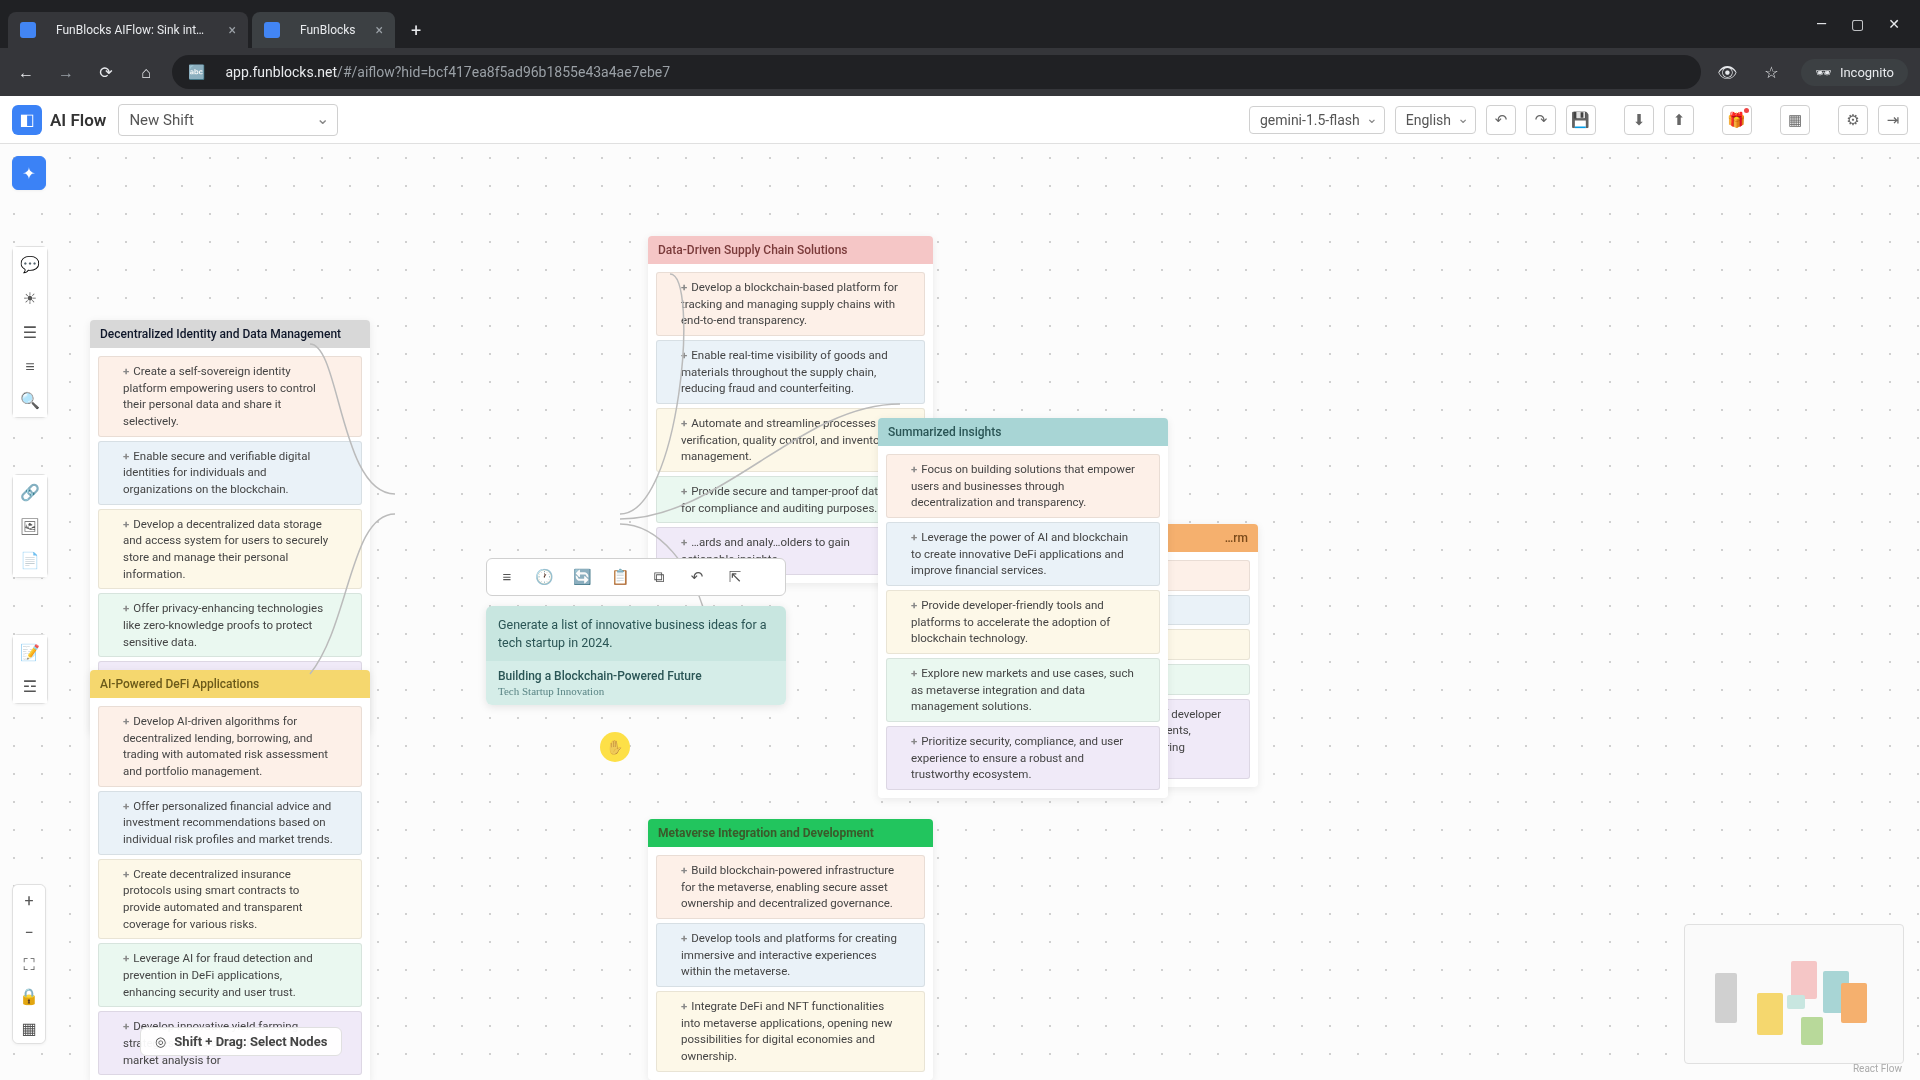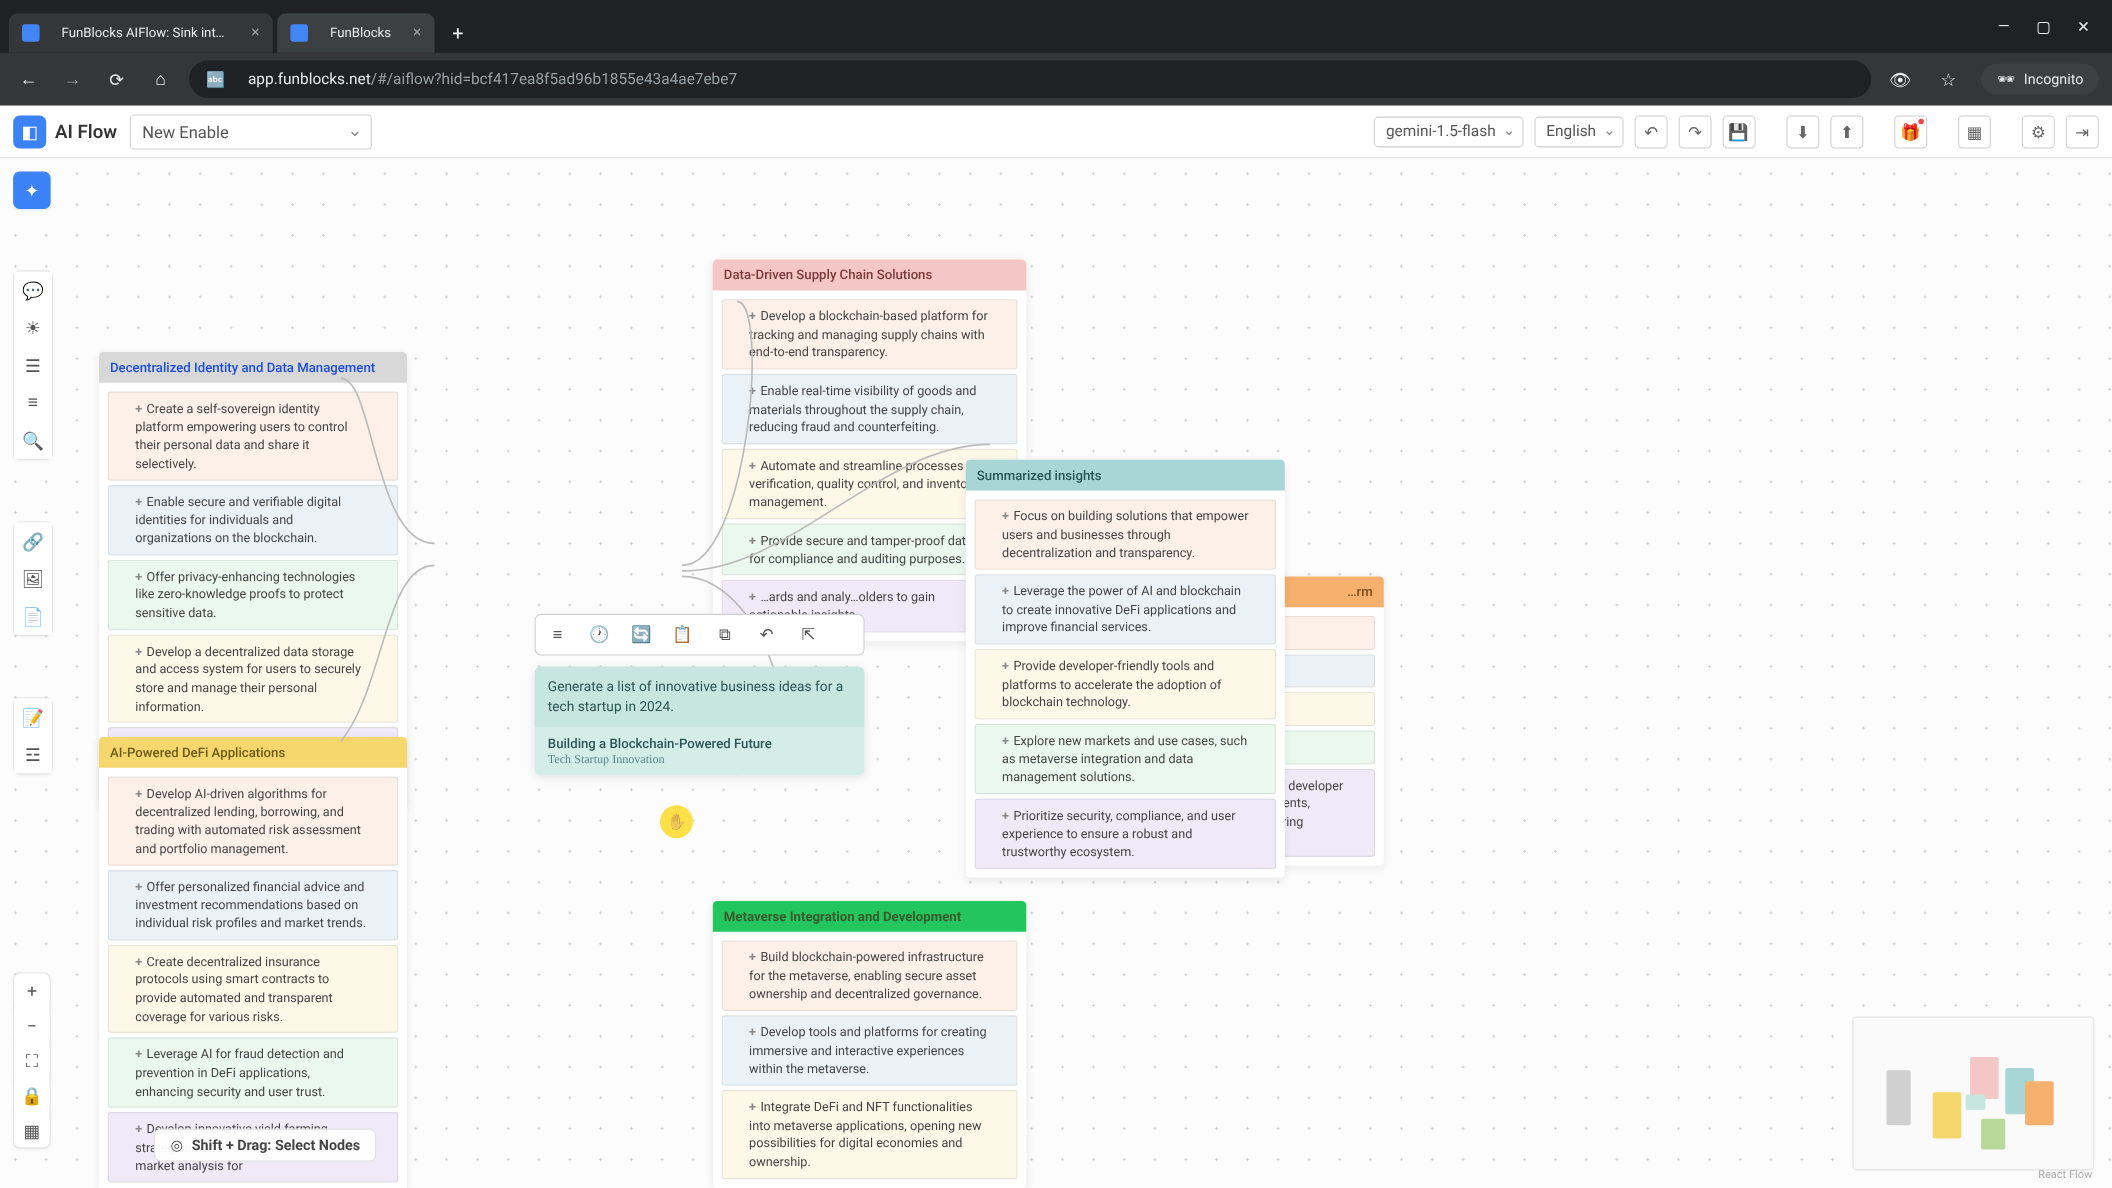--- a/index.html
+++ b/index.html
@@ -57,21 +57,21 @@
 .hint-bar { position:absolute; left:140px; bottom:24px; background:rgba(255,255,255,0.95); border:1px solid #e0e0e0; border-radius:6px; padding:6px 14px; font-size:13px; color:#444; display:flex; align-items:center; gap:8px; z-index:30;}
 
 
 .node { position:absolute; background:#fff; border-radius:4px; box-shadow:0 2px 8px rgba(0,0,0,0.08); font-size:12px; }
 .node-header { padding:7px 10px; font-size:12px; font-weight:500; border-radius:4px 4px 0 0;}
 .node-body { padding:4px;}
 .node-item { border:1px solid rgba(0,0,0,0.08); border-radius:3px; padding:6px 24px; margin:4px; font-size:11.5px; line-height:1.45; color:#444;}
 .node-item .plus { color:#888; font-weight:bold; margin-right:4px;}
 
 .hdr-pink { background:#f5c6c6; color:#7a3a3a;}
-.hdr-gray { background:#d8d8d8; color:#1d4ed8;}
+.hdr-gray { background:#d8d8d8; color:#0f172a;}
 .hdr-yellow { background:#f5d76e; color:#6b5a1a;}
 .hdr-teal { background:#a8d5d5; color:#2a5555;}
 .hdr-orange { background:#f5b06e; color:#7a4a1a;}
 .hdr-green { background:#22c55e; color:#3a5a2a;font-weight:bold;}
 
 .item-peach { background:#fdf0e8;}
 .item-blue { background:#eaf2f8;}
 .item-cream { background:#fdf8e8;}
 .item-mint { background:#eaf8f0;}
 .item-lav { background:#f0eaf8;}
@@ -134,21 +134,21 @@
       <span>🕶</span>
       <span>Incognito</span>
     </div>
   </div>
 </div>
 
 <div class="app">
   <div class="app-header">
     <div class="logo-box">◧</div>
     <div class="app-title">AI Flow</div>
-    <div class="flow-select"><span>New Enable</span></div>
+    <div class="flow-select"><span>New Shift</span></div>
     <div class="header-right">
       <div class="model-select"><span>gemini-1.5-flash</span></div>
       <div class="lang-select"><span>English</span></div>
       <div class="hdr-icon">↶</div>
       <div class="hdr-icon">↷</div>
       <div class="hdr-icon">💾</div>
       <div style="width:8px"></div>
       <div class="hdr-icon">⬇</div>
       <div class="hdr-icon">⬆</div>
       <div style="width:8px"></div>
@@ -200,22 +200,22 @@
       <div class="rail-btn">⛶</div>
       <div class="rail-btn">🔒</div>
       <div class="rail-btn">▦</div>
     </div>
 
     <div class="node" style="left:90px; top:176px; width:280px;">
       <div class="node-header hdr-gray">Decentralized Identity and Data Management</div>
       <div class="node-body">
         <div class="node-item item-peach"><span class="plus">+</span><span>Create a self-sovereign identity platform empowering users to control their personal data and share it selectively.</span></div>
         <div class="node-item item-blue"><span class="plus">+</span><span>Enable secure and verifiable digital identities for individuals and organizations on the blockchain.</span></div>
+        <div class="node-item item-cream"><span class="plus">+</span><span>Develop a decentralized data storage and access system for users to securely store and manage their personal information.</span></div>
         <div class="node-item item-mint"><span class="plus">+</span><span>Offer privacy-enhancing technologies like zero-knowledge proofs to protect sensitive data.</span></div>
-        <div class="node-item item-cream"><span class="plus">+</span><span>Develop a decentralized data storage and access system for users to securely store and manage their personal information.</span></div>
         <div class="node-item item-lav"><span class="plus">+</span><span>Integrate with existing systems and platforms to facilitate seamless identity verification and data sharing.</span></div>
       </div>
     </div>
 
     <div class="node" style="left:90px; top:526px; width:280px;">
       <div class="node-header hdr-yellow">AI-Powered DeFi Applications</div>
       <div class="node-body">
         <div class="node-item item-peach"><span class="plus">+</span><span>Develop AI-driven algorithms for decentralized lending, borrowing, and trading with automated risk assessment and portfolio management.</span></div>
         <div class="node-item item-blue"><span class="plus">+</span><span>Offer personalized financial advice and investment recommendations based on individual risk profiles and market trends.</span></div>
         <div class="node-item item-cream"><span class="plus">+</span><span>Create decentralized insurance protocols using smart contracts to provide automated and transparent coverage for various risks.</span></div>

